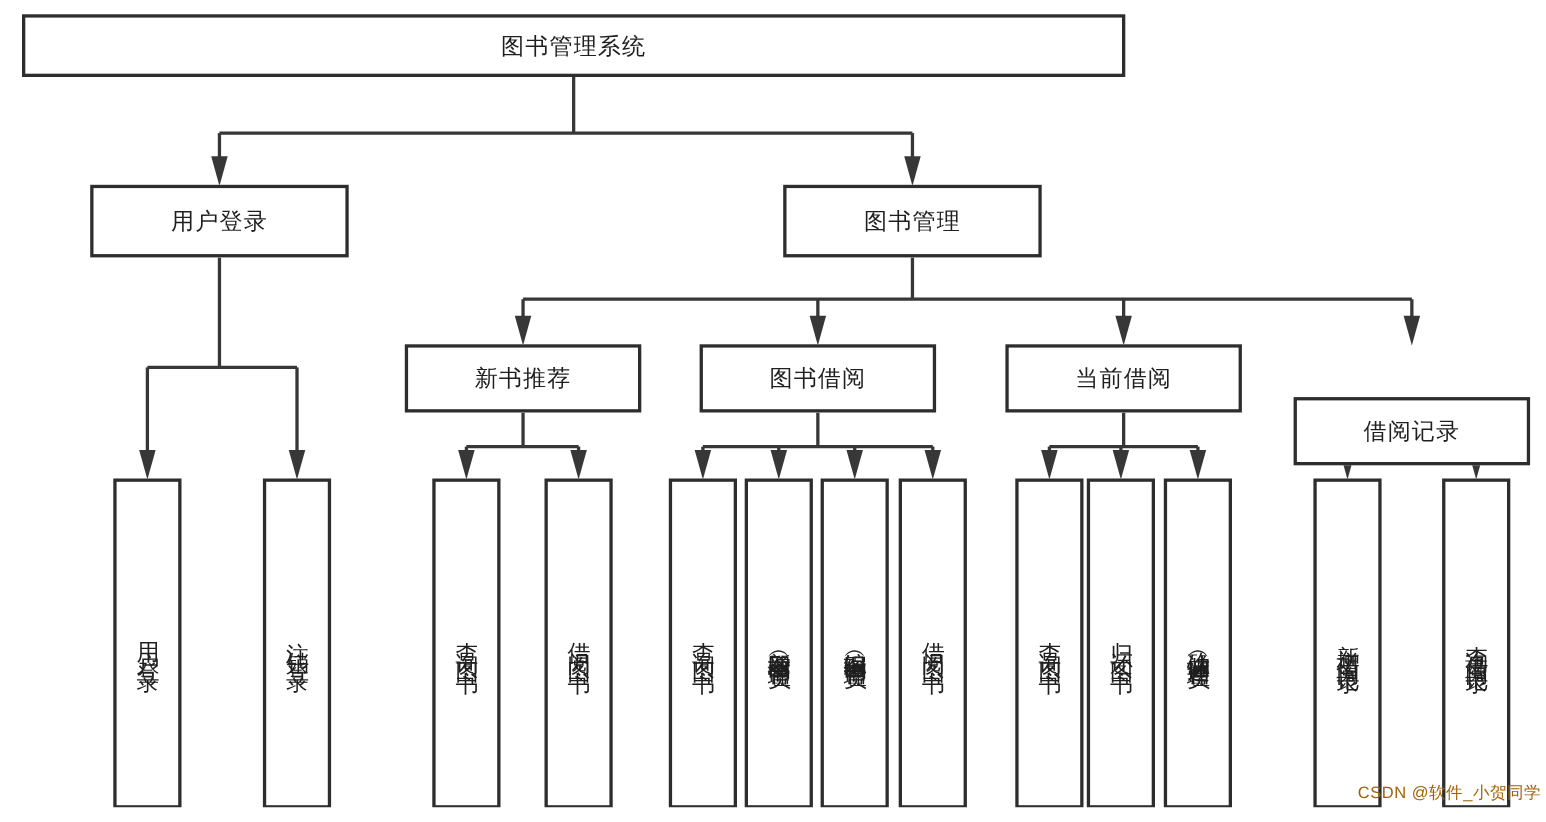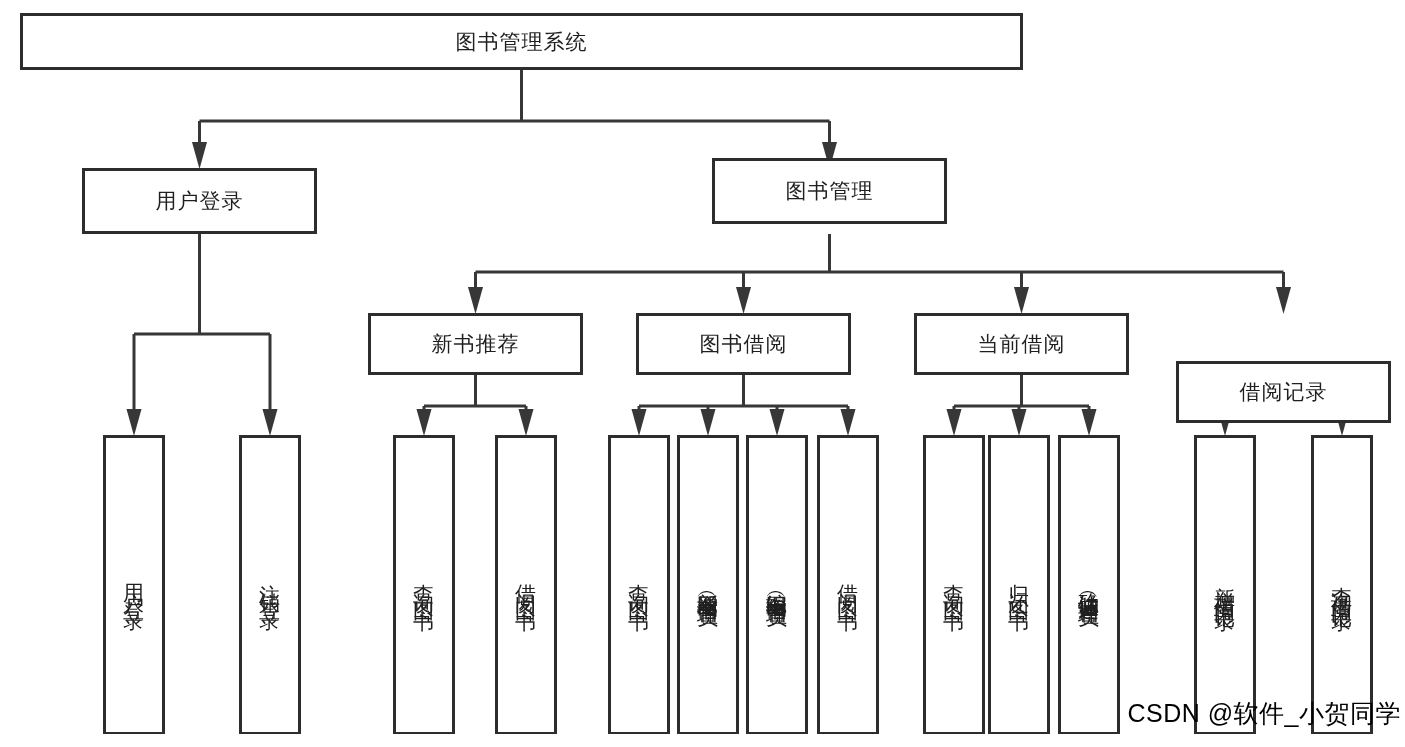--- a/index.html
+++ b/index.html
@@ -39,22 +39,22 @@
     letter-spacing: 9px;
     line-height: 1;
     padding: 6px 0;
   }
   .box.v.mid  { letter-spacing: 5px; }
   .box.v.long { letter-spacing: 2px; }
   #watermark {
     position: absolute;
     right: 4px;
     bottom: 4px;
-    font-size: 25px;
-    color: #000000;
+    font-size: 15px;
+    color: #a16207;
     letter-spacing: 0.5px;
     white-space: nowrap;
   }
 </style>
 </head>
 <body>
 
 <div id="canvas">
 
   <svg id="wires" viewBox="0 0 1405 747" xmlns="http://www.w3.org/2000/svg">
@@ -108,21 +108,21 @@
       <line x1="1225" y1="406" x2="1342" y2="406" stroke="#373737" stroke-width="3"></line>
       <line x1="1225" y1="406" x2="1225" y2="421" stroke="#373737" stroke-width="3"></line>
       <polygon points="1217.5,409 1232.5,409 1225,436" fill="#373737"></polygon>
       <line x1="1342" y1="406" x2="1342" y2="421" stroke="#373737" stroke-width="3"></line>
       <polygon points="1334.5,409 1349.5,409 1342,436" fill="#373737"></polygon>
     </svg>
 
   <div class="box h" style="left:20px; top:13px; width:1003px; height:57px;">图书管理系统</div>
 
   <div class="box h" style="left:82px; top:168px; width:235px; height:66px;">用户登录</div>
-  <div class="box h" style="left:712px; top:158px; width:235px; height:66px;">图书管理</div>
+  <div class="box h" style="left:712px; top:168px; width:235px; height:66px;">图书管理</div>
 
   <div class="box h" style="left:368px; top:313px; width:215px; height:62px;text-align:right;">新书推荐</div>
   <div class="box h" style="left:636px; top:313px; width:215px; height:62px;">图书借阅</div>
   <div class="box h" style="left:914px; top:313px; width:215px; height:62px;">当前借阅</div>
   <div class="box h" style="left:1176px; top:313px; width:215px; height:62px;margin-top:48px;">借阅记录</div>
 
   <div class="box v" style="left:103px; top:435px; width:62px; height:300px;">用户登录</div>
   <div class="box v" style="left:239px; top:435px; width:62px; height:300px;">注销登录</div>
 
   <div class="box v" style="left:393px; top:435px; width:62px; height:300px;">查询图书</div>

